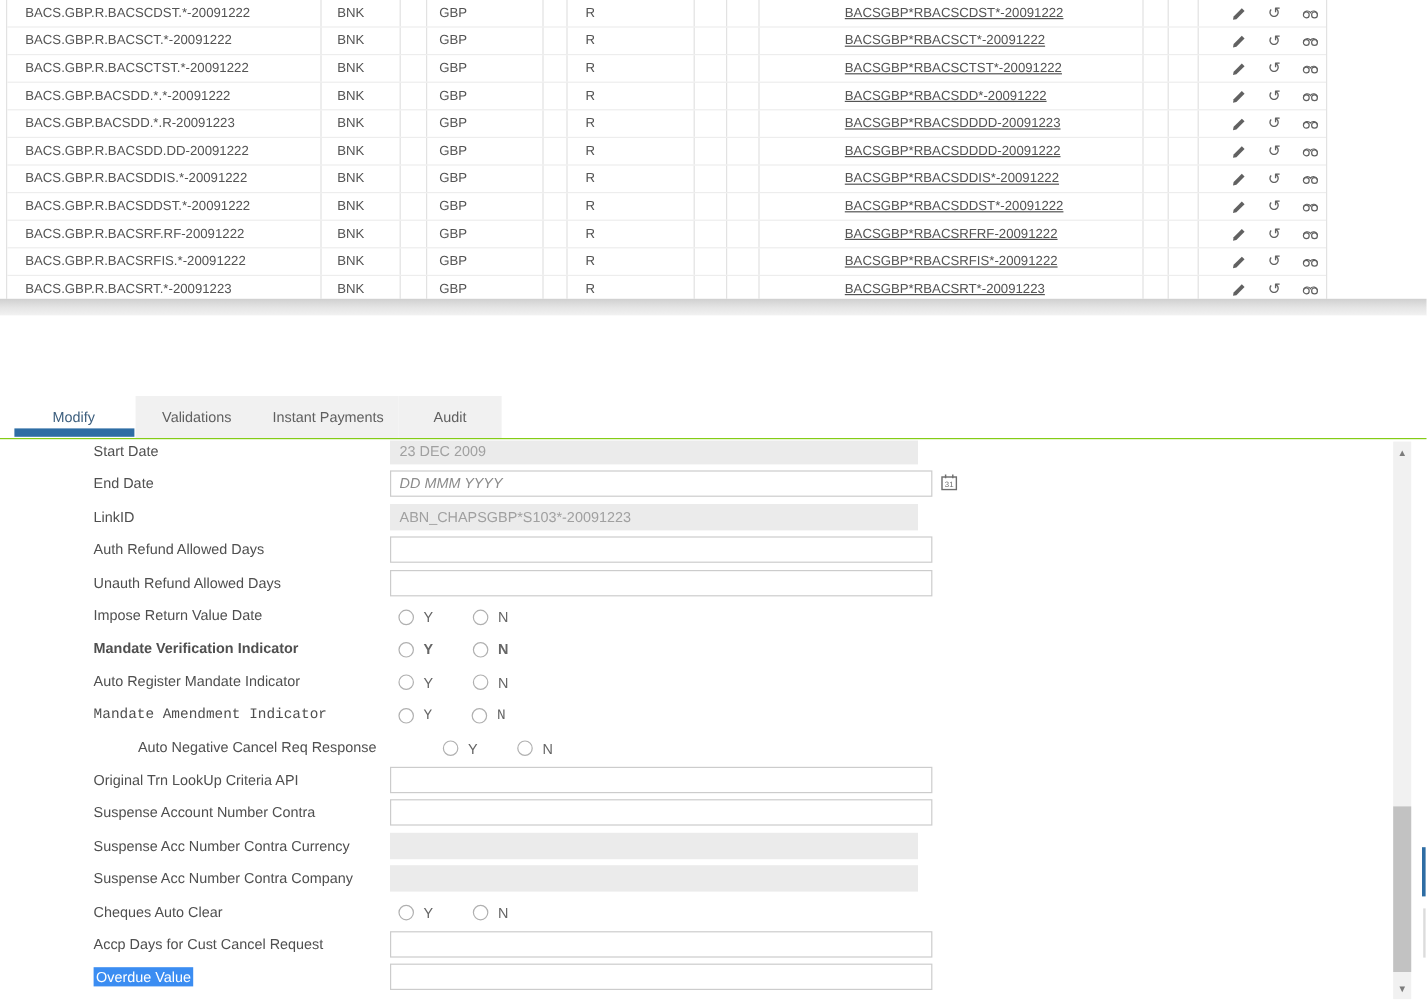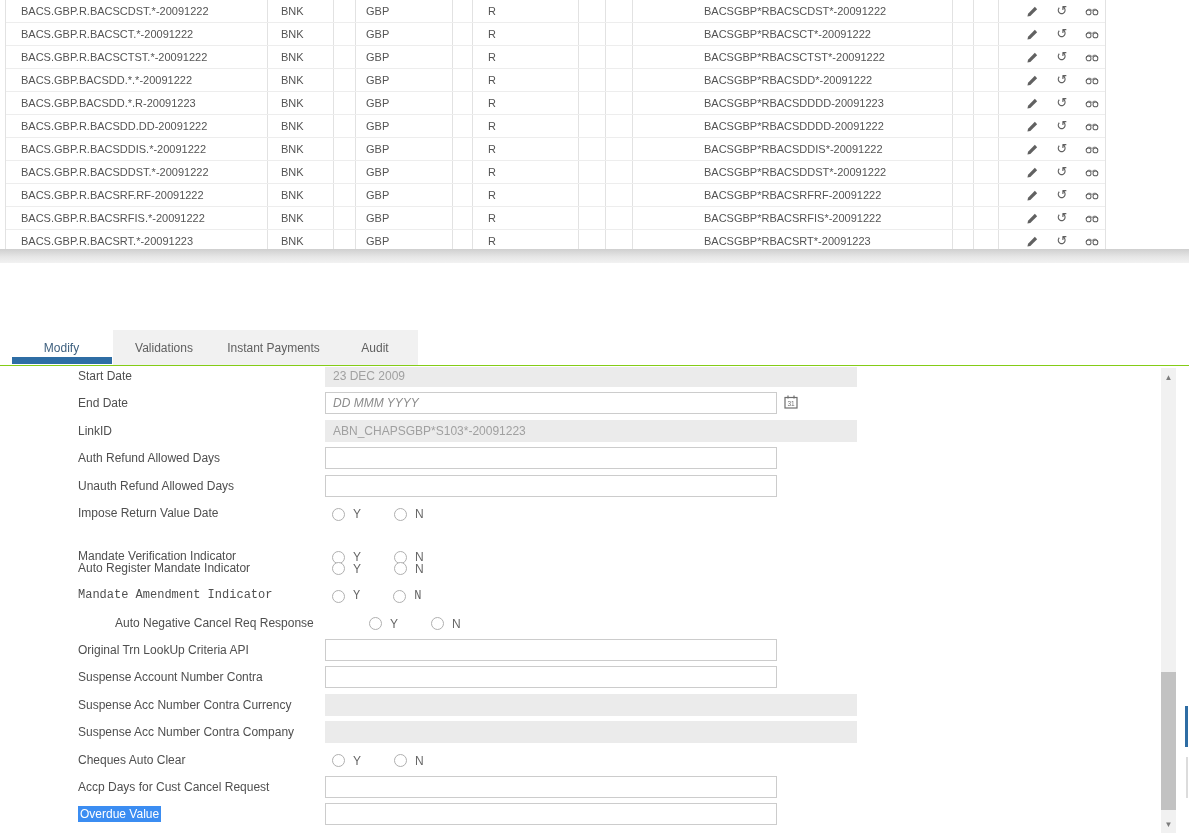--- a/index.html
+++ b/index.html
@@ -9,21 +9,21 @@
 
   
   .tbl { position:absolute; left:5px; top:0; width:1101px; height:249px; overflow:hidden;
          border-left:1px solid #e2e2e2; border-right:1px solid #e2e2e2; background:#fff; }
   .trow { display:grid; grid-template-columns:262px 66px 22px 97px 20px 106px 27px 27px 320px 21px 25px 1fr;
           height:23px; line-height:22px; border-bottom:1px solid #ededed; font-size:11px; color:#545454; }
   .tc { border-right:1px solid #e2e2e2; overflow:hidden; white-space:nowrap; padding-left:13px; }
   .tc.code { padding-left:15px; }
   .tc.ccy  { padding-left:10px; }
   .tc.ind  { padding-left:15px; }
-  .tc.link { padding-left:71px; }
+  .tc.link { padding-left:71px;text-decoration:underline; }
   .tc.icons { border-right:none; display:flex; align-items:center; gap:16px; padding-left:26px; }
   .ricon { width:14px; height:14px; display:inline-flex; align-items:center; justify-content:center; cursor:pointer; }
   .undo-glyph { font-size:13px; color:#616161; line-height:14px; }
 
   
   .band { position:absolute; left:0; top:249px; width:1189px; height:14px;
           background:linear-gradient(to bottom,#cfcfcf 0%,#e6e6e6 55%,#f2f2f2 100%); }
 
   
   .hdr { position:absolute; left:0; top:263px; width:1189px; height:67px; background:#fff; }
@@ -45,21 +45,21 @@
          justify-content:center; cursor:pointer; position:relative; }
   .tab.active { background:#fff; color:#3d5f7e; }
   .tab.active::after { content:""; position:absolute; left:2px; right:1px; bottom:1px; height:7px; background:#2e6da4; }
 
   
   .form-area { position:absolute; left:0; top:367px; width:1161px; height:466px; overflow:hidden; background:#fff; }
   .frow { position:absolute; left:0; width:100%; height:24px; }
   .flabel { position:absolute; left:78px; top:0; line-height:24px; font-size:12px; color:#4f4f4f; white-space:nowrap; }
   .flabel .hl { background:#3b8df2; color:#fff; padding:1px 2px; }
   .fctrl { position:absolute; left:325px; top:1px; width:470px; height:22px; }
-  .fld-ro { width:532px; height:22px; background:#ebebeb; color:#a0a0a0; font-size:12px; line-height:22px; padding:0 8px;
+  .fld-ro { width:440px; height:22px; background:#ebebeb; color:#a0a0a0; font-size:12px; line-height:22px; padding:0 8px;
             white-space:nowrap; overflow:hidden; }
   .fld-in { width:452px; height:22px; border:1px solid #ccc; background:#fff; font-family:inherit; font-size:12px;
             color:#555; padding:0 7px; outline:none; }
   .fld-in::placeholder { color:#8c8c8c; font-style:italic; opacity:1; }
   .cal { position:absolute; left:459px; top:3px; width:14px; height:14px; cursor:pointer; }
   .radios { display:flex; align-items:center; height:24px; padding-left:7px; }
   .rcircle { width:13px; height:13px; border:1px solid #b0b0b0; border-radius:50%; background:#fff; cursor:pointer; flex:none; }
   .rlabel { font-size:12px; color:#666; margin-left:8px; }
   .ropt + .ropt { margin-left:33px; }
   .ropt { display:flex; align-items:center; }
@@ -512,21 +512,21 @@
     <span class="rcircle"></span>
     <span class="rlabel">Y</span>
   </span>
             <span class="ropt">
     <span class="rcircle"></span>
     <span class="rlabel">N</span>
   </span>
           </div>
         </div>
   </div>
-      <div class="frow" style="top: 177px;">
+      <div class="frow" style="top: 161px; font-weight: bold;">
     <div class="flabel"><span class="lbl-text">Mandate Verification Indicator</span></div>
     <div class="fctrl">
           <div class="radios">
             <span class="ropt">
     <span class="rcircle"></span>
     <span class="rlabel">Y</span>
   </span>
             <span class="ropt">
     <span class="rcircle"></span>
     <span class="rlabel">N</span>

